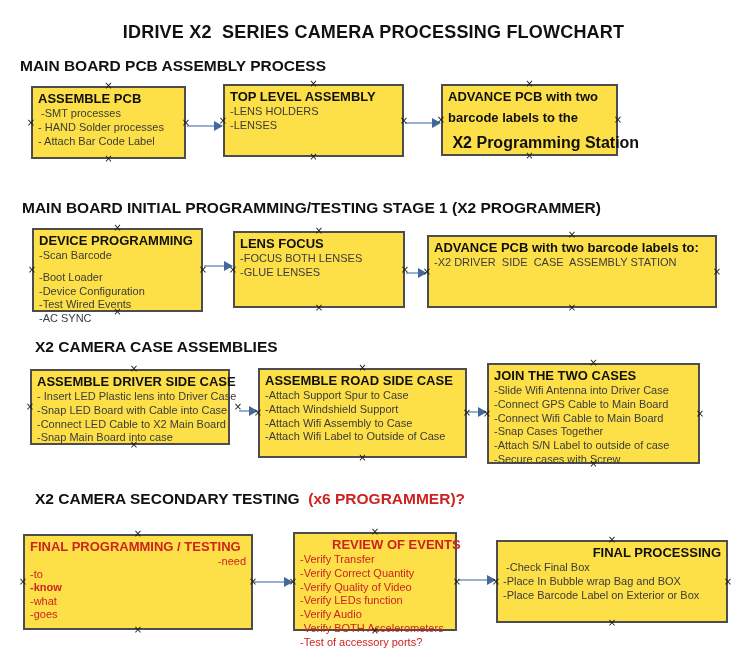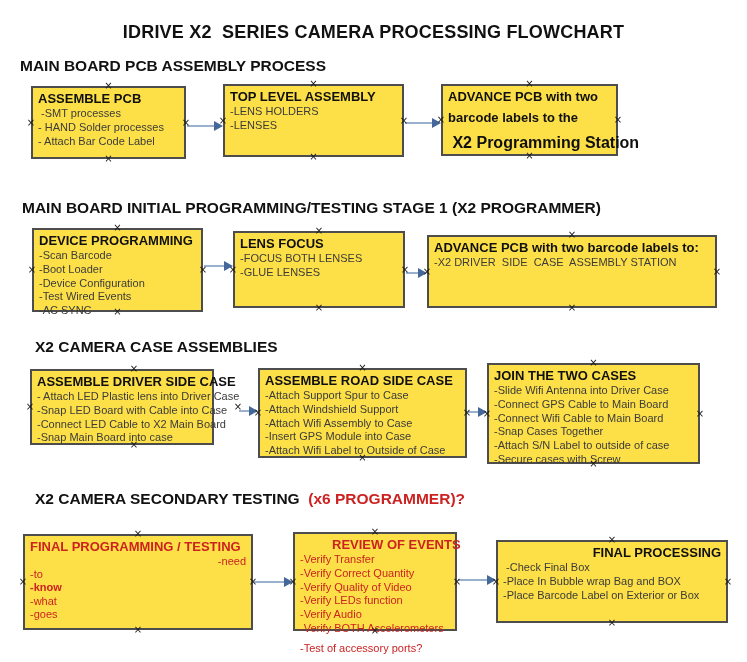--- a/index.html
+++ b/index.html
@@ -80,21 +80,21 @@
       <div class="box-line" style="color: rgb(16, 16, 16); line-height: 25px; font-weight: bold; font-size: 13px;">barcode labels to the</div>
       <div class="box-line" style="color: rgb(16, 16, 16); line-height: 25px; font-weight: bold; font-size: 16px;"> X2 Programming Station</div>
     </div>
     <div class="handle" style="left: 117.5px; top: 228px;">×</div>
     <div class="handle" style="left: 117.5px; top: 312px;">×</div>
     <div class="handle" style="left: 32px; top: 270px;">×</div>
     <div class="handle" style="left: 203px; top: 270px;">×</div>
     <div class="flow-box" style="left: 32px; top: 228px; width: 171px; height: 84px;">
       <div class="box-title" style="color: rgb(16, 16, 16);">DEVICE PROGRAMMING</div>
       <div class="box-line" style="color: rgb(59, 59, 59); line-height: 13.8px;">-Scan Barcode</div>
-      <div class="box-line" style="color: rgb(59, 59, 59); line-height: 13.8px;">-Boot Loader</div>
+      <div class="box-line" style="color: rgb(59, 59, 59); line-height: 13.8px; margin-top: 8px;">-Boot Loader</div>
       <div class="box-line" style="color: rgb(59, 59, 59); line-height: 13.8px;">-Device Configuration</div>
       <div class="box-line" style="color: rgb(59, 59, 59); line-height: 13.8px;">-Test Wired Events</div>
       <div class="box-line" style="color: rgb(59, 59, 59); line-height: 13.8px;">-AC SYNC</div>
     </div>
     <div class="handle" style="left: 319px; top: 231px;">×</div>
     <div class="handle" style="left: 319px; top: 308px;">×</div>
     <div class="handle" style="left: 233px; top: 269.5px;">×</div>
     <div class="handle" style="left: 405px; top: 269.5px;">×</div>
     <div class="flow-box" style="left: 233px; top: 231px; width: 172px; height: 77px;">
       <div class="box-title" style="color: rgb(16, 16, 16);">LENS FOCUS</div>
@@ -106,37 +106,36 @@
     <div class="handle" style="left: 427px; top: 271.5px;">×</div>
     <div class="handle" style="left: 717px; top: 271.5px;">×</div>
     <div class="flow-box" style="left: 427px; top: 235px; width: 290px; height: 73px;">
       <div class="box-title" style="color: rgb(16, 16, 16);">ADVANCE PCB with two barcode labels to:</div>
       <div class="box-line" style="color: rgb(59, 59, 59); line-height: 13.8px;">-X2 DRIVER  SIDE  CASE  ASSEMBLY STATION</div>
     </div>
     <div class="handle" style="left: 134px; top: 369px;">×</div>
     <div class="handle" style="left: 134px; top: 445px;">×</div>
     <div class="handle" style="left: 30px; top: 407px;">×</div>
     <div class="handle" style="left: 238px; top: 407px;">×</div>
-    <div class="flow-box" style="left: 30px; top: 369px; width: 184px; height: 76px;">
+    <div class="flow-box" style="left: 30px; top: 369px; width: 200px; height: 76px;">
       <div class="box-title" style="color: rgb(16, 16, 16);">ASSEMBLE DRIVER SIDE CASE</div>
-      <div class="box-line" style="color: rgb(59, 59, 59); line-height: 13.8px;">- Attach LED Plastic lens into Driver Case</div>
+      <div class="box-line" style="color: rgb(59, 59, 59); line-height: 13.8px;">- Insert LED Plastic lens into Driver Case</div>
       <div class="box-line" style="color: rgb(59, 59, 59); line-height: 13.8px;">-Snap LED Board with Cable into Case</div>
       <div class="box-line" style="color: rgb(59, 59, 59); line-height: 13.8px;">-Connect LED Cable to X2 Main Board</div>
       <div class="box-line" style="color: rgb(59, 59, 59); line-height: 13.8px;">-Snap Main Board into case</div>
     </div>
     <div class="handle" style="left: 362.5px; top: 368px;">×</div>
     <div class="handle" style="left: 362.5px; top: 458px;">×</div>
     <div class="handle" style="left: 258px; top: 413px;">×</div>
     <div class="handle" style="left: 467px; top: 413px;">×</div>
     <div class="flow-box" style="left: 258px; top: 368px; width: 209px; height: 90px;">
       <div class="box-title" style="color: rgb(16, 16, 16);">ASSEMBLE ROAD SIDE CASE</div>
       <div class="box-line" style="color: rgb(59, 59, 59); line-height: 13.8px;">-Attach Support Spur to Case</div>
       <div class="box-line" style="color: rgb(59, 59, 59); line-height: 13.8px;">-Attach Windshield Support</div>
       <div class="box-line" style="color: rgb(59, 59, 59); line-height: 13.8px;">-Attach Wifi Assembly to Case</div>
-      <div class="box-line" style="color: rgb(59, 59, 59); line-height: 13.8px;">-Insert GPS Module into Case</div>
       <div class="box-line" style="color: rgb(59, 59, 59); line-height: 13.8px;">-Attach Wifi Label to Outside of Case</div>
     </div>
     <div class="handle" style="left: 593.5px; top: 363px;">×</div>
     <div class="handle" style="left: 593.5px; top: 464px;">×</div>
     <div class="handle" style="left: 487px; top: 413.5px;">×</div>
     <div class="handle" style="left: 700px; top: 413.5px;">×</div>
     <div class="flow-box" style="left: 487px; top: 363px; width: 213px; height: 101px;">
       <div class="box-title" style="color: rgb(16, 16, 16);">JOIN THE TWO CASES</div>
       <div class="box-line" style="color: rgb(59, 59, 59); line-height: 13.8px;">-Slide Wifi Antenna into Driver Case</div>
       <div class="box-line" style="color: rgb(59, 59, 59); line-height: 13.8px;">-Connect GPS Cable to Main Board</div>
@@ -162,21 +161,21 @@
     <div class="handle" style="left: 293px; top: 581.5px;">×</div>
     <div class="handle" style="left: 457px; top: 581.5px;">×</div>
     <div class="flow-box" style="left: 293px; top: 532px; width: 164px; height: 99px;">
       <div class="box-title" style="color: rgb(204, 34, 34); padding-left: 32px;">REVIEW OF EVENTS</div>
       <div class="box-line" style="color: rgb(204, 34, 34); line-height: 13.8px;">-Verify Transfer</div>
       <div class="box-line" style="color: rgb(204, 34, 34); line-height: 13.8px;">-Verify Correct Quantity</div>
       <div class="box-line" style="color: rgb(204, 34, 34); line-height: 13.8px;">-Verify Quality of Video</div>
       <div class="box-line" style="color: rgb(204, 34, 34); line-height: 13.8px;">-Verify LEDs function</div>
       <div class="box-line" style="color: rgb(204, 34, 34); line-height: 13.8px;">-Verify Audio</div>
       <div class="box-line" style="color: rgb(204, 34, 34); line-height: 13.8px;">-Verify BOTH Accelerometers</div>
-      <div class="box-line" style="color: rgb(204, 34, 34); line-height: 13.8px; margin-top: 6px;">-Test of accessory ports?</div>
+      <div class="box-line" style="color: rgb(204, 34, 34); line-height: 13.8px;">-Test of accessory ports?</div>
     </div>
     <div class="handle" style="left: 612px; top: 540px;">×</div>
     <div class="handle" style="left: 612px; top: 623px;">×</div>
     <div class="handle" style="left: 496px; top: 581.5px;">×</div>
     <div class="handle" style="left: 728px; top: 581.5px;">×</div>
     <div class="flow-box" style="left: 496px; top: 540px; width: 232px; height: 83px;">
       <div class="box-title" style="color: rgb(16, 16, 16); text-align: right;">FINAL PROCESSING</div>
       <div class="box-line" style="color: rgb(59, 59, 59); line-height: 13.8px;"> -Check Final Box</div>
       <div class="box-line" style="color: rgb(59, 59, 59); line-height: 13.8px;">-Place In Bubble wrap Bag and BOX</div>
       <div class="box-line" style="color: rgb(59, 59, 59); line-height: 13.8px;">-Place Barcode Label on Exterior or Box</div>

